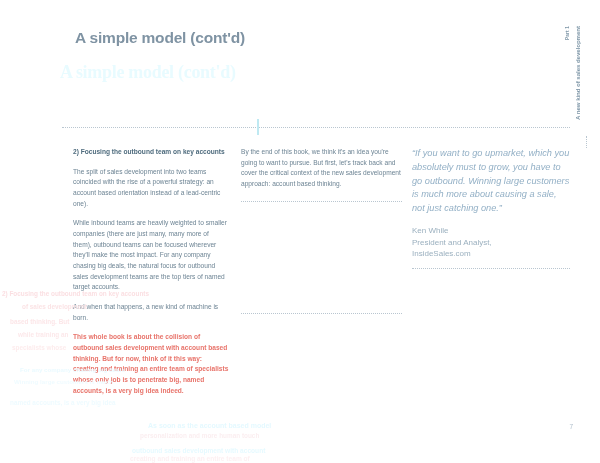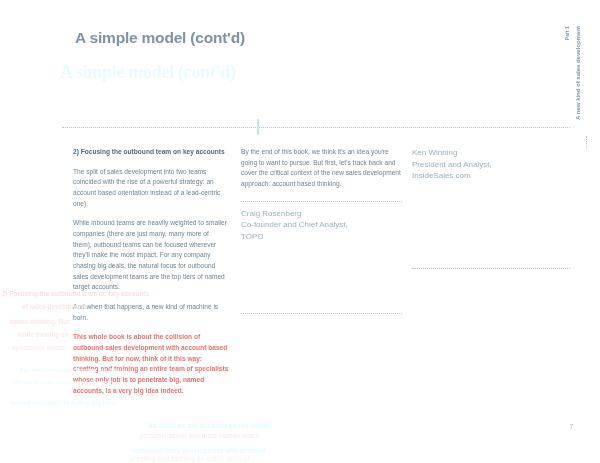--- a/index.html
+++ b/index.html
@@ -244,33 +244,29 @@
     <p>While inbound teams are heavily weighted to smaller companies (there are just many, many more of them), outbound teams can be focused wherever they'll make the most impact. For any company chasing big deals, the natural focus for outbound sales development teams are the top tiers of named target accounts.</p>
     <p>And when that happens, a new kind of machine is born.</p>
     <div class="highlight-block">
       <p>This whole book is about the collision of outbound sales development with account based thinking. But for now, think of it this way: creating and training an entire team of specialists whose only job is to penetrate big, named accounts, is a very big idea indeed.</p>
     </div>
   </div>
 
   <div class="col col-2">
     <p>By the end of this book, we think it's an idea you're going to want to pursue. But first, let's track back and cover the critical context of the new sales development approach: account based thinking.</p>
     <div class="c2-quote-wrap">
-      <p class="attrib">
-        <span>Craig Rosenberg</span><br>
-        <span>Co-founder and Chief Analyst,</span><br>
-        <span>TOPO</span>
-      </p>
     </div>
   </div>
   <div class="rule c2-a"></div>
   <div class="rule c2-b"></div>
 
   <div class="col col-3">
+    <p class="c3-quote">“If you want to go upmarket, which you absolutely must to grow, you have to go outbound. Winning large customers is much more about causing a sale, not just catching one.”</p>
     <p class="attrib c3-attrib">
-      <span>Ken Winning</span><br>
+      <span>Ken While</span><br>
       <span>President and Analyst,</span><br>
       <span>InsideSales.com</span>
     </p>
   </div>
   <div class="rule c3-a"></div>
 
   <div class="side-tab">
     <div class="side-text side-part">Part 1</div>
     <div class="side-text side-title">A new kind of sales development</div>
   </div>

